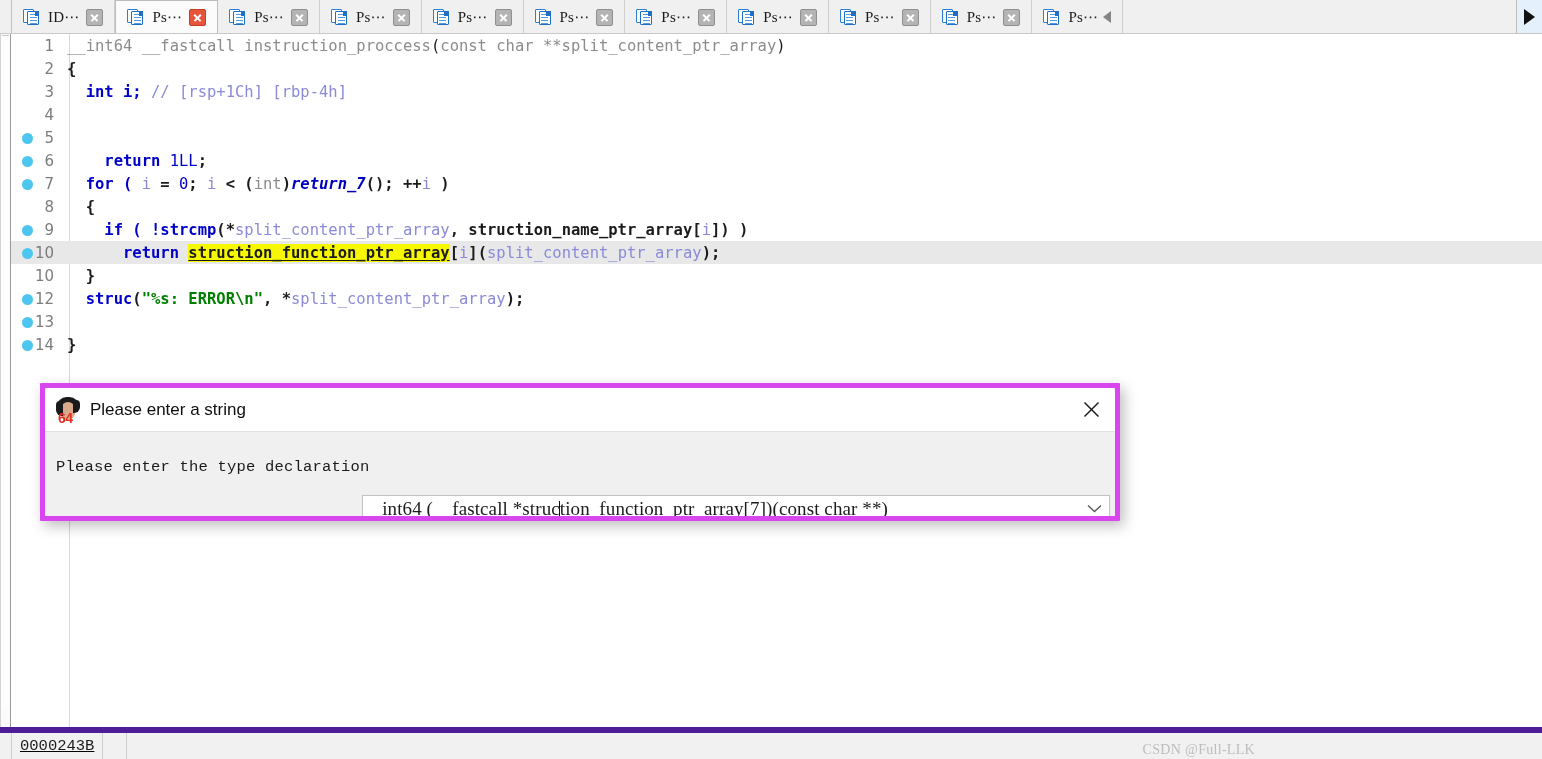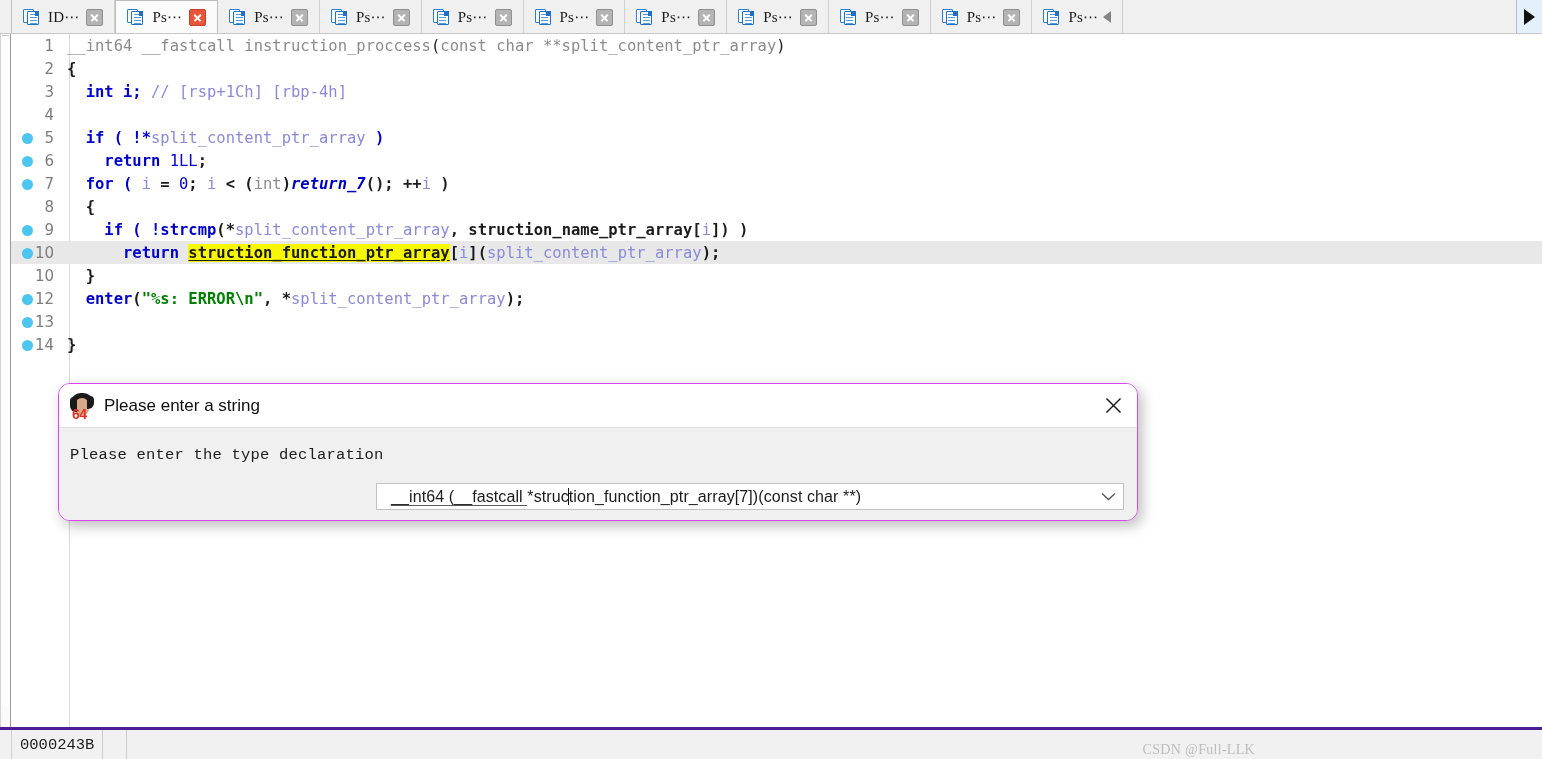--- a/index.html
+++ b/index.html
@@ -203,23 +203,24 @@
   .t-gray { color: #8c8c8c; }
   .t-hl   { background: #f7f700; color: #1b1b1b; font-weight: bold;
             text-decoration: underline; text-underline-offset: 2px; }
   .t-name { color: #1b1b1b; font-weight: bold; }
 
   
   #statusbar {
     position: absolute; left: 0; top: 727px;
     width: 1542px; height: 32px;
     background: #f1f1f1;
-    border-top: 3px solid #4c1d95;
+    border-top: 6px solid #4c1d95;
     display: flex;
     align-items: center;
+    text-decoration: underline;
   }
   #status-left-pad { width: 12px; height: 100%; border-right: 1px solid #cfcfcf; }
   .status-cell {
     padding: 0 8px;
     height: 100%;
     display: flex; align-items: center;
     font-family: "Liberation Mono", monospace;
     font-size: 15.5px;
     color: #1b1b1b;
     border-right: 1px solid #cfcfcf;
@@ -232,25 +233,25 @@
     font-family: Liberation Serif, serif;
     font-size: 14px;
     color: #bdbdbd;
     letter-spacing: 0.3px;
     margin-top: 6px;
   }
 
   
   #dialog {
     position: absolute;
-    left: 58px; top: 383px;
+    left: 40px; top: 383px;
     width: 1080px; height: 138px;
     background: #f0f0f0;
-    border: 1px solid #d946ef;
-    border-radius: 12px;
+    border: 5px solid #d946ef;
+    border-radius: 1px;
     box-shadow: 4px 5px 14px rgba(0,0,0,0.26);
     overflow: hidden;
   }
   #dialog-titlebar {
     position: relative;
     height: 44px;
     background: #ffffff;
     border-bottom: 1px solid #e2e2e2;
     display: flex;
     align-items: center;
@@ -306,20 +307,21 @@
   #dialog-close {
     position: absolute; right: 0; top: 0;
     width: 48px; height: 43px;
     display: flex; align-items: center; justify-content: center;
   }
   #dialog-close svg { display: block; }
   #dialog-body {
     position: relative;
     height: 93px;
     background: #f0f0f0;
+    margin-top: 8px;
   }
   #dlg-prompt {
     position: absolute;
     left: 11px; top: 18px;
     font-family: "Liberation Mono", monospace;
     font-size: 15.5px;
     color: #1b1b1b;
     white-space: pre;
     letter-spacing: 0.2px;
   }
@@ -327,23 +329,23 @@
     position: absolute;
     left: 317px; top: 55px;
     width: 748px; height: 27px;
     background: #ffffff;
     border: 1px solid #c2c2c2;
     display: flex;
     align-items: center;
   }
   #dlg-input-text {
     flex: 1 1 auto;
-    padding-left: 14px;
-    font-family: Liberation Sans, sans-serif;
-    font-size: 16px;
+    padding-left: 0;
+    font-family: Liberation Serif, serif;
+    font-size: 19px;
     color: #1b1b1b;
     white-space: pre;
     overflow: hidden;
     position: relative;
     letter-spacing: 0.1px;
   }
   #dlg-input-text .underlined {
     border-bottom: 1px solid #5a5a5a;
   }
   #dlg-caret {
@@ -520,21 +522,20 @@
       </div>
 
       <div class="code-line">
         <span class="lnum">4</span>
         <span class="ctext"></span>
       </div>
 
       <div class="code-line">
         <span class="bp"></span>
         <span class="lnum">5</span>
-        <span class="ctext"><span class="t-kw">  if ( !*</span><span class="t-var">split_content_ptr_array</span><span class="t-kw"> )</span></span>
       </div>
 
       <div class="code-line">
         <span class="bp"></span>
         <span class="lnum">6</span>
         <span class="ctext"><span class="t-kw">    return </span><span class="t-num">1LL</span><span class="t-name">;</span></span>
       </div>
 
       <div class="code-line">
         <span class="bp"></span>
@@ -560,21 +561,21 @@
       </div>
 
       <div class="code-line">
         <span class="lnum">10</span>
         <span class="ctext t-name">  }</span>
       </div>
 
       <div class="code-line">
         <span class="bp"></span>
         <span class="lnum">12</span>
-        <span class="ctext"><span class="t-name">  </span><span class="t-libfn">enter</span><span class="t-name">(</span><span class="t-str">"%s: ERROR\n"</span><span class="t-name">, *</span><span class="t-var">split_content_ptr_array</span><span class="t-name">);</span></span>
+        <span class="ctext"><span class="t-name">  </span><span class="t-libfn">struc</span><span class="t-name">(</span><span class="t-str">"%s: ERROR\n"</span><span class="t-name">, *</span><span class="t-var">split_content_ptr_array</span><span class="t-name">);</span></span>
       </div>
 
       <div class="code-line">
         <span class="bp"></span>
         <span class="lnum">13</span>
       </div>
 
       <div class="code-line">
         <span class="bp"></span>
         <span class="lnum">14</span>

